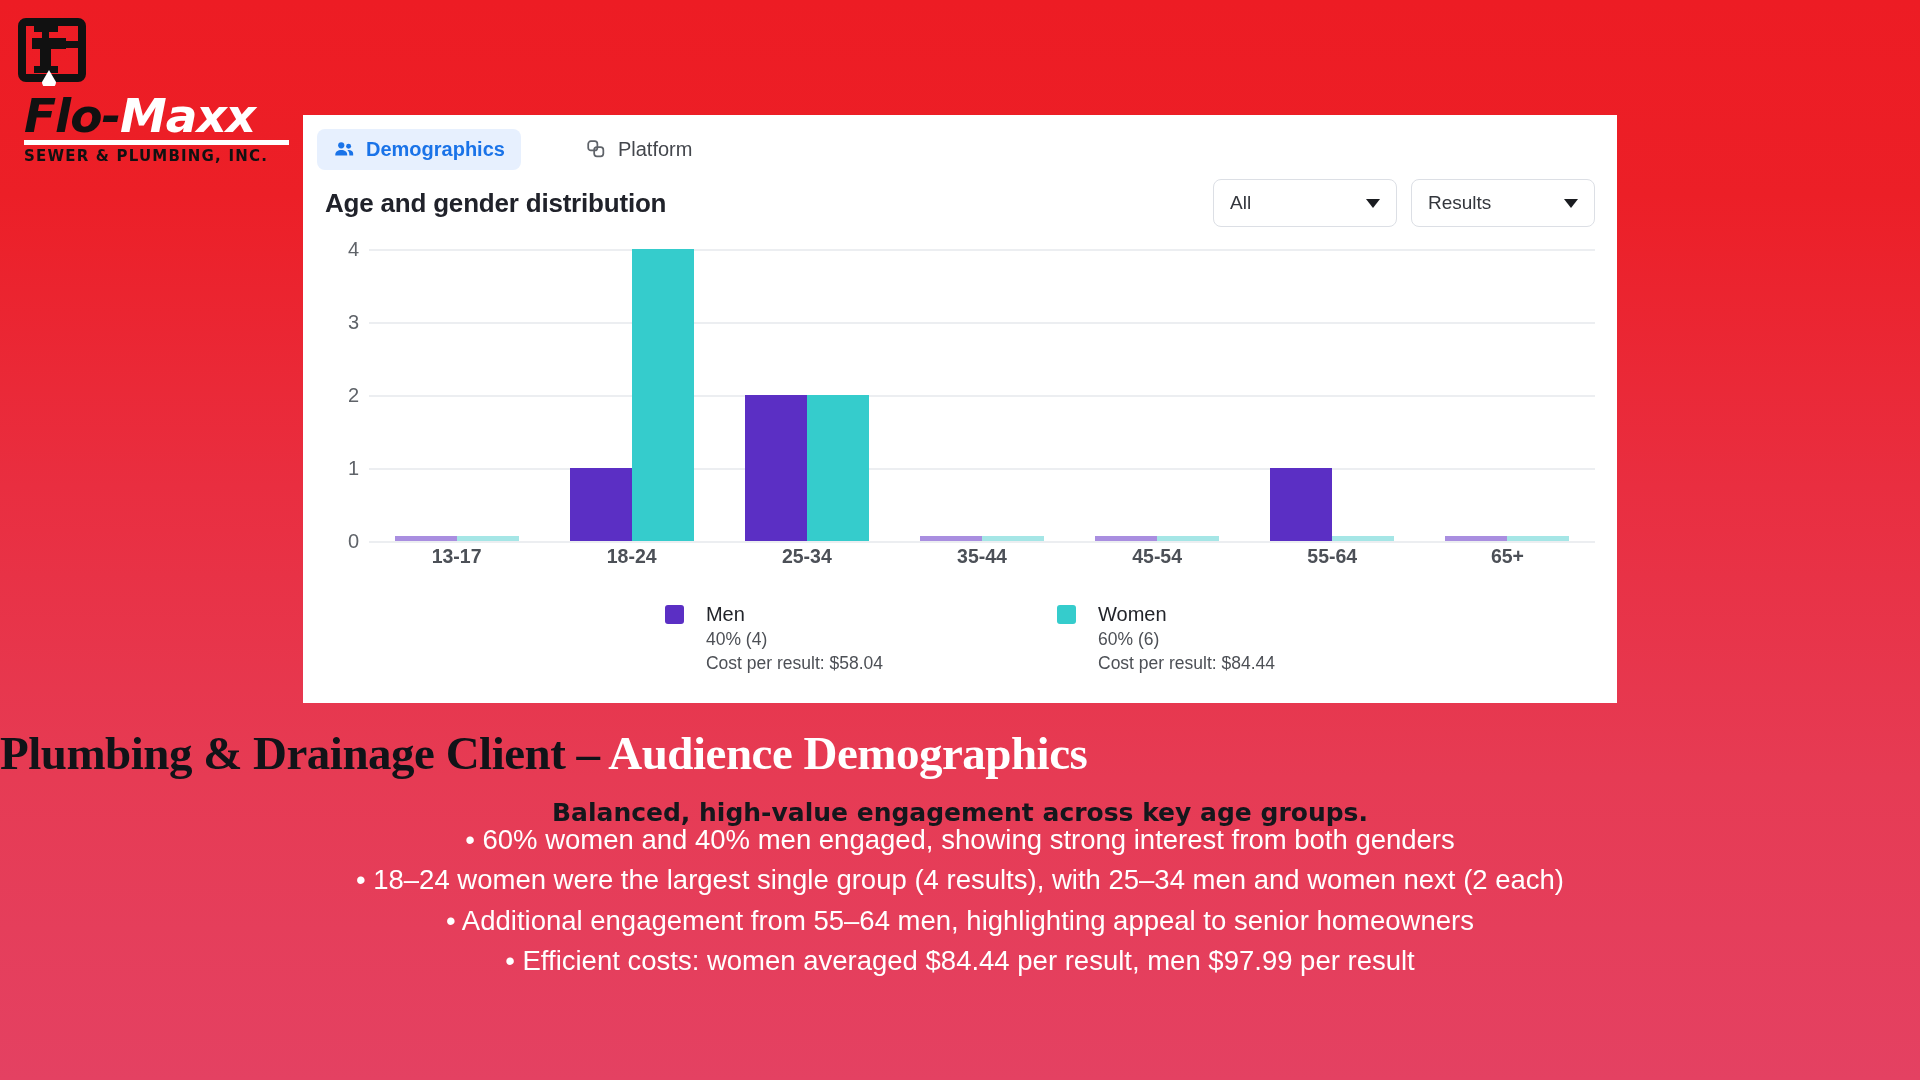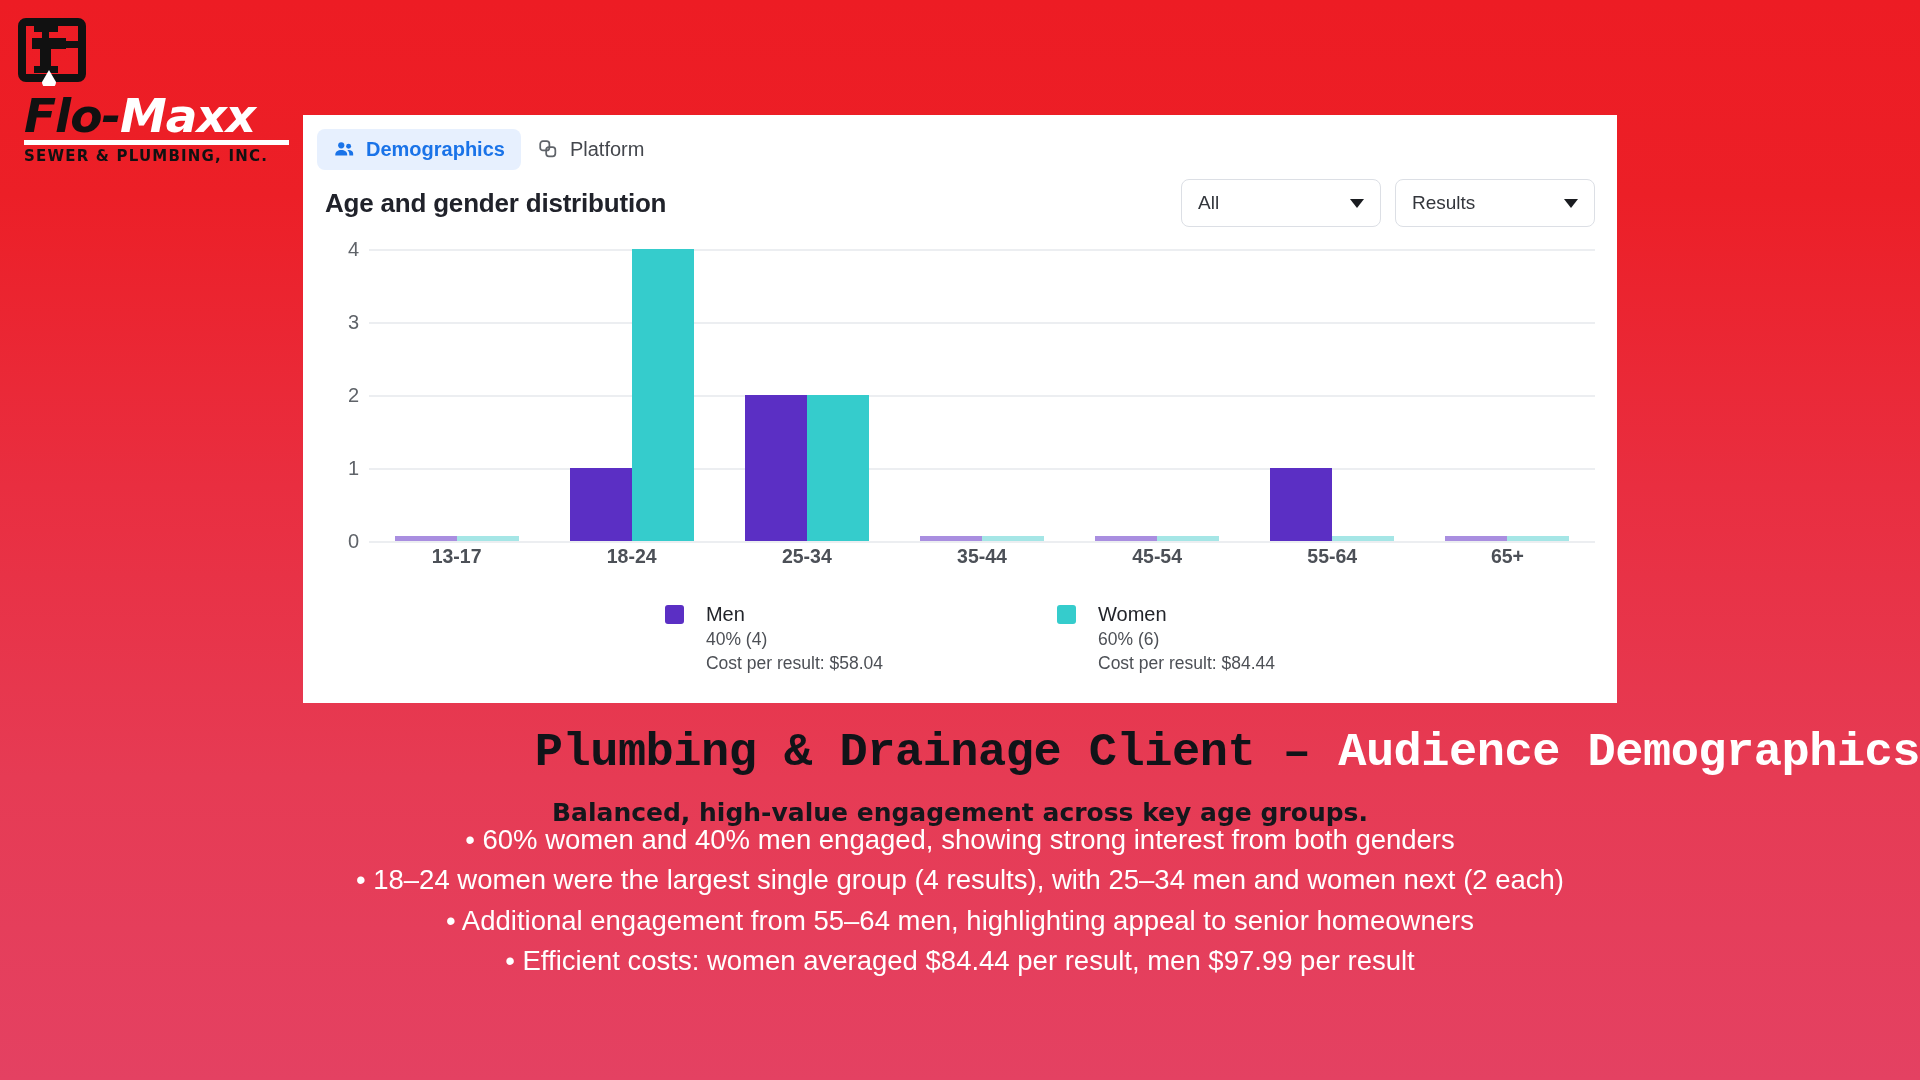--- a/index.html
+++ b/index.html
@@ -19,32 +19,32 @@
   .lw-a { color:#111; }
   .lw-b { color:#ffffff; }
   #logo-rule { height:5px; background:#fff; margin-top:1px; width:265px; }
   #logo-sub { font-family:"DejaVu Sans", sans-serif; font-weight:bold; font-size:15px;
     color:#111; letter-spacing:1.2px; margin-top:2px; white-space:nowrap; }
 
   
   #card { position:absolute; left:303px; top:115px; width:1314px; height:588px;
     background:#fff; }
 
-  #tabs { display:flex; align-items:center; padding:12px 14px 0 14px; height:56px; }
+  #tabs { display:flex; align-items:center; padding:12px 14px 0 14px; height:56px;gap:48px; }
   .tab { display:flex; align-items:center; gap:11px; padding:9px 16px; border-radius:8px;
     font-size:20px; font-weight:600; cursor:pointer; }
   .tab.active { background:#E7F0FE; color:#1A73E8; }
   .tab.inactive { color:#44474d; font-weight:500; }
   .tab svg { display:block; }
 
   #title-row { display:flex; align-items:center; justify-content:space-between;
     padding:8px 22px 0 22px; }
   #chart-title { font-size:26px; font-weight:700; color:#20222a; letter-spacing:-0.2px; }
   #controls { display:flex; gap:14px; }
-  .dropdown { width:200px; height:48px; border:1.5px solid #dcdfe5; border-radius:8px;
+  .dropdown { width:184px; height:48px; border:1.5px solid #dcdfe5; border-radius:8px;
     display:flex; align-items:center; justify-content:space-between; padding:0 16px;
     font-size:19px; color:#33363c; background:#fff; cursor:pointer; }
   .caret { width:0;height:0;border-left:7px solid transparent;border-right:7px solid transparent;
     border-top:9px solid #1a1c20; }
 
   
   #plot-wrap { position:relative; margin:22px 22px 0 22px; height:330px; }
   #y-axis { position:absolute; left:0; top:0; width:44px; height:292px; }
   .ytick { position:absolute; right:10px; transform:translateY(-50%);
     font-size:20px; color:#5f6369; font-weight:500; }
@@ -65,22 +65,22 @@
   #legend { display:flex; justify-content:center; gap:174px; margin-top:22px; padding-left:20px; }
   .legend-item { display:flex; gap:22px; }
   .swatch { width:19px; height:19px; border-radius:3px; margin-top:4px; flex:0 0 auto; }
   .sw-men { background:#5B2FC4; }
   .sw-women { background:#35CCCC; }
   .legend-lines { line-height:1.35; }
   .legend-name { font-size:20px; color:#22242a; }
   .legend-pct, .legend-cost { font-size:17.5px; color:#4d5056; }
 
   
-  #headline { position:absolute; left:0; right:0; top:726px; text-align:right;
-    font-family:Liberation Mono, monospace; font-weight:bold; font-size:47px;
+  #headline { position:absolute; left:0; right:0; top:726px; text-align:left;
+    font-family:Liberation Serif, serif; font-weight:bold; font-size:47px;
     letter-spacing:-0.5px; white-space:nowrap; }
   .hl-dark { color:#111318; }
   .hl-light { color:#ffffff; }
   #subhead { position:absolute; left:0; right:0; top:798px; text-align:center;
     font-family:"DejaVu Sans", sans-serif; font-weight:bold; font-size:25px; color:#15171c; }
   #bullets { position:absolute; left:0; right:0; top:820px; text-align:center; }
   .bullet { color:#ffffff; font-size:27.5px; line-height:1.47;
     font-family:"Liberation Sans", sans-serif; white-space:nowrap; }
 </style>
 </head>

